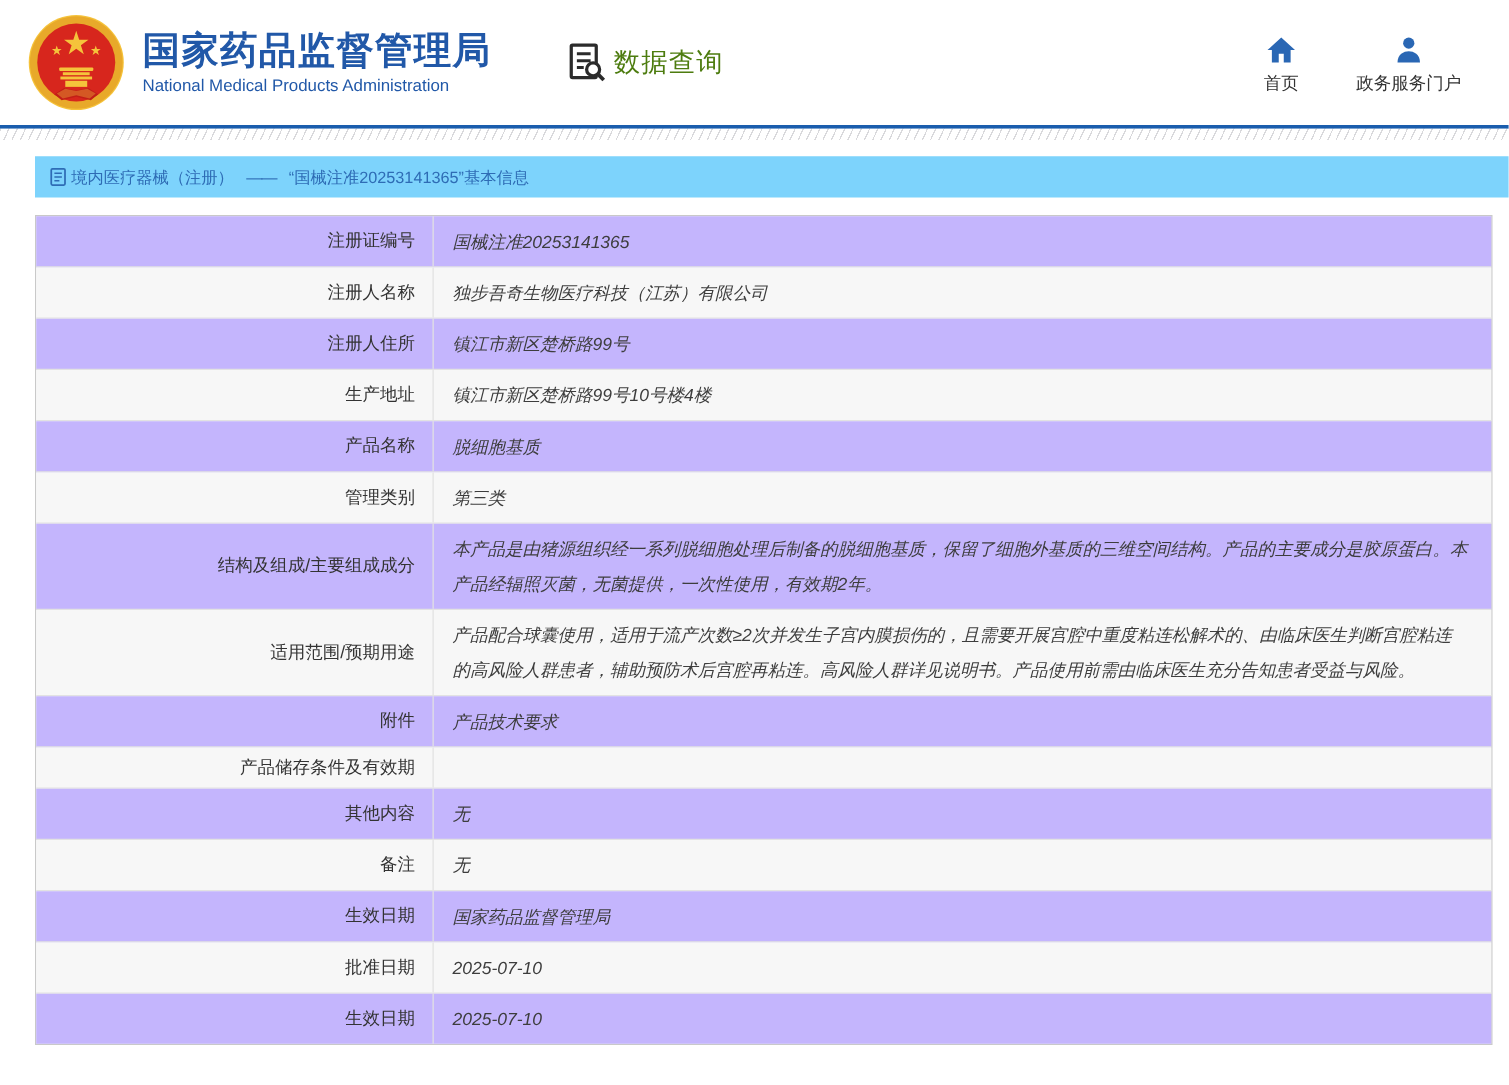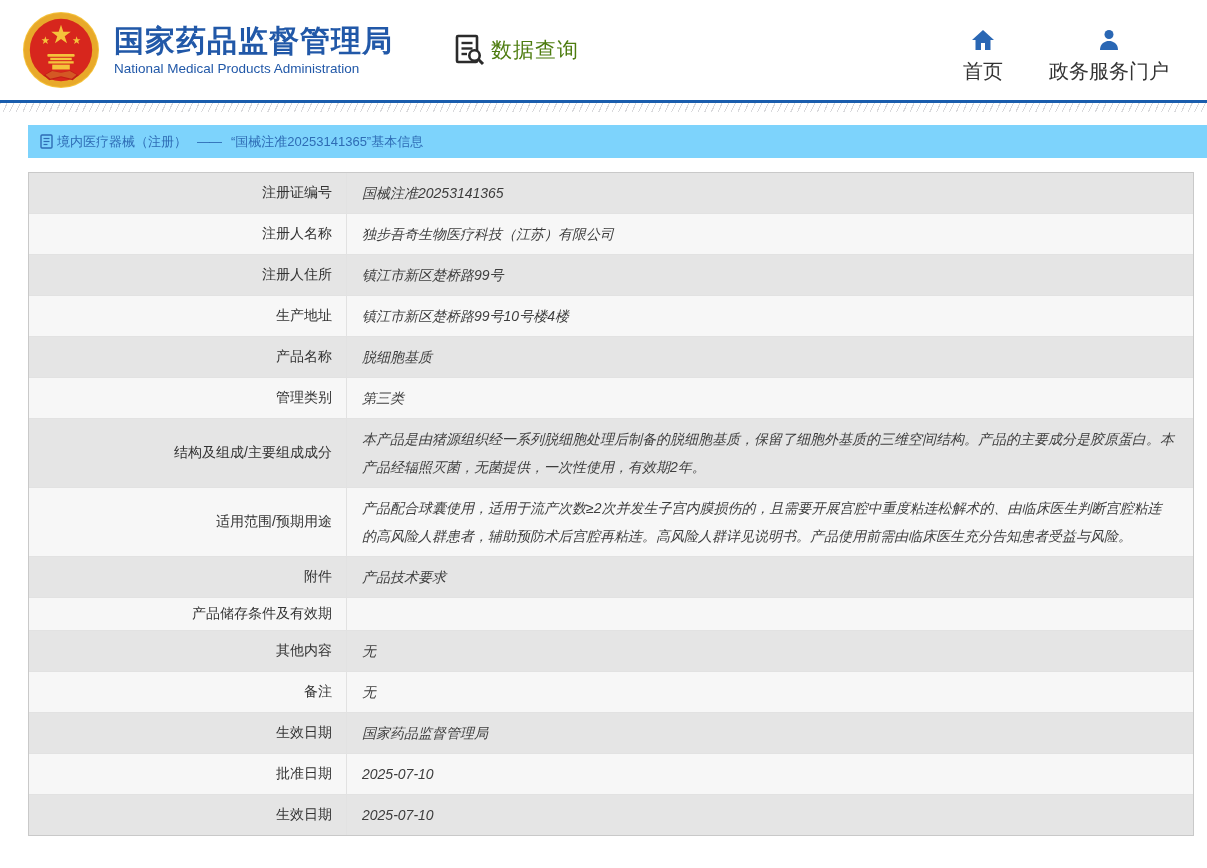--- a/index.html
+++ b/index.html
@@ -11,36 +11,36 @@
   .emblem { width: 78px; height: 78px; flex: 0 0 auto; }
   .brand { margin-left: 14px; }
   .brand-title { font-size: 30px; font-weight: bold; color: #2158a8; letter-spacing: 1px; line-height: 1.15; }
   .brand-sub { font-size: 13.5px; color: #2158a8; margin-top: 3px; }
   .dq { display: flex; align-items: center; margin-left: 62px; }
   .dq-icon { width: 30px; height: 32px; margin-right: 6px; }
   .dq-label { font-size: 21px; color: #4d7c0f; font-weight: 500; letter-spacing: 1px; }
   .hnav { position: absolute; right: 38px; top: 28px; display: flex; gap: 46px; }
   .hnav-item { display: flex; flex-direction: column; align-items: center; cursor: pointer; }
   .hnav-item svg { width: 24px; height: 24px; }
-  .hnav-label { font-size: 20px; color: #333; margin-top: 6px; white-space: nowrap; }
+  .hnav-label { font-size: 14px; color: #333; margin-top: 6px; white-space: nowrap; }
 
   .blue-line { height: 3px; background: #1a5dad; }
   .hatch-band { height: 9px;
     background: repeating-linear-gradient(115deg, #d9d9dc 0px, #d9d9dc 1px, #fff 1px, #fff 6px); }
 
   
   .breadcrumb { margin: 13px 0 0 28px; height: 33px; background: #7dd3fc;
     display: flex; align-items: center; padding-left: 12px; }
   .breadcrumb .doc-icon { width: 13px; height: 15px; margin-right: 4px; }
   .crumb-text { font-size: 13px; color: #2e6cb5; }
   .crumb-sep { font-size: 13px; color: #2e6cb5; margin: 0 10px; letter-spacing: -1px; }
 
   
   .info-table { margin: 14px 0 0 28px; width: 1166px; border: 1px solid #c9c9c9; background: #fff; }
-  .t-row { display: flex; border-bottom: 1px solid #e2e2e2; min-height: 33px; background: #e5e5e5; }
+  .t-row { display: flex; border-bottom: 1px solid #e2e2e2; min-height: 33px; background: #c4b5fd; }
   .t-row:last-child { border-bottom: none; }
   .t-row:nth-child(even) { background: #f7f7f7; }
   .t-label { width: 318px; flex: 0 0 auto; border-right: 1px solid #e2e2e2;
     display: flex; align-items: center; justify-content: flex-end;
     padding: 6px 14px 6px 6px; font-size: 14px; color: #333; text-align: right; }
   .t-value { flex: 1; display: flex; align-items: center; padding: 6px 18px 6px 15px;
     font-size: 14px; color: #3d3d3d; line-height: 28px; font-style: italic; }
   .t-row.tall .t-label, .t-row.tall .t-value { min-height: 56px; }
 </style>
 </head>

